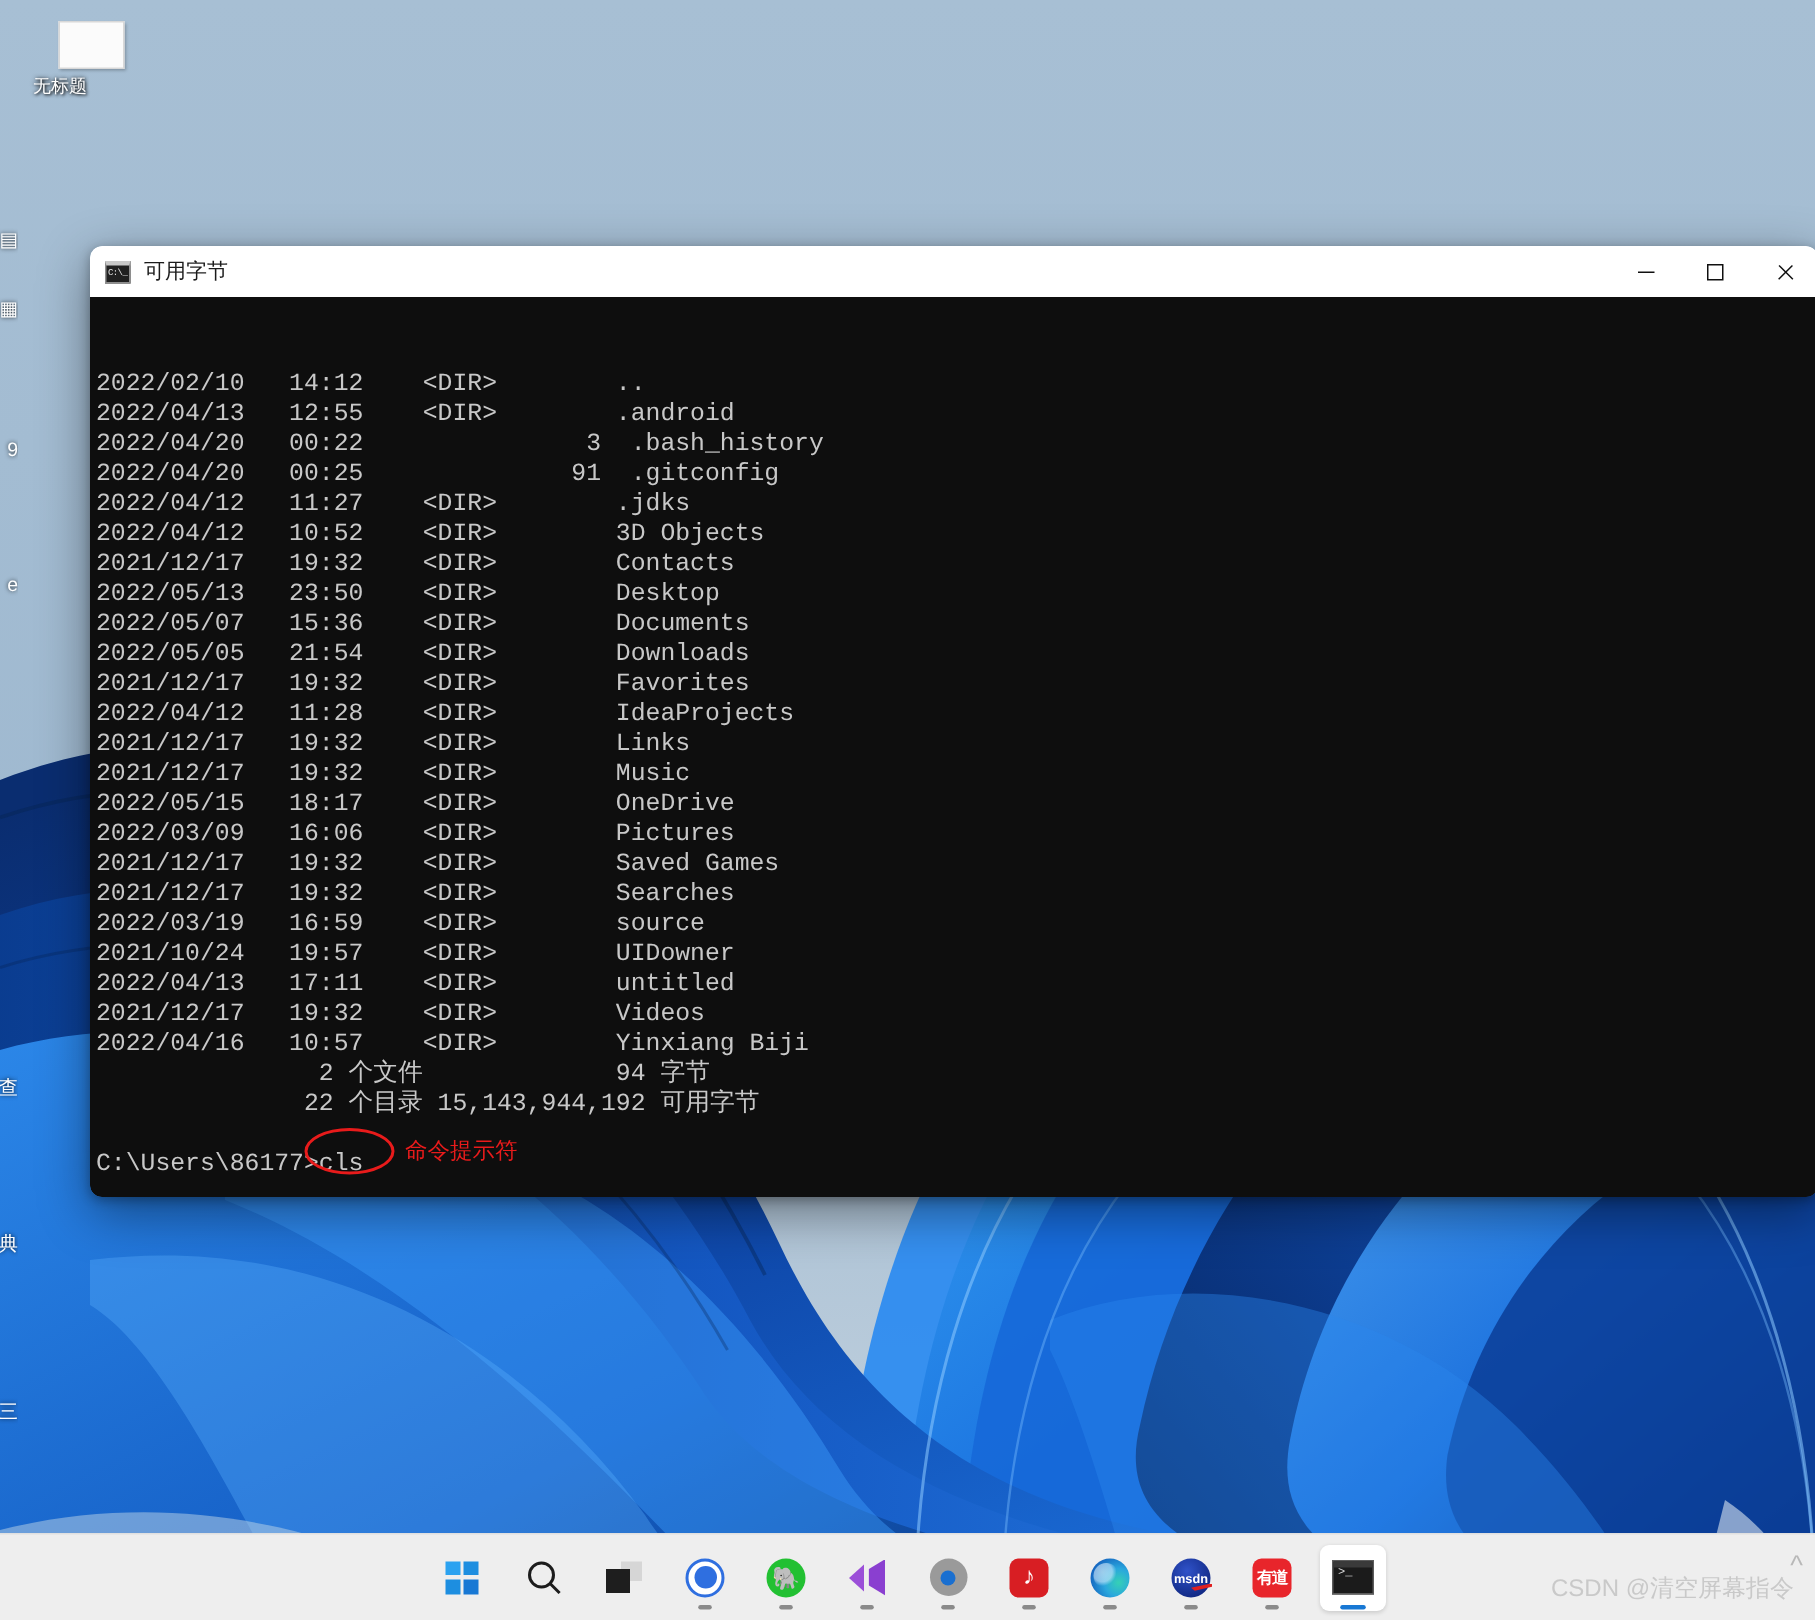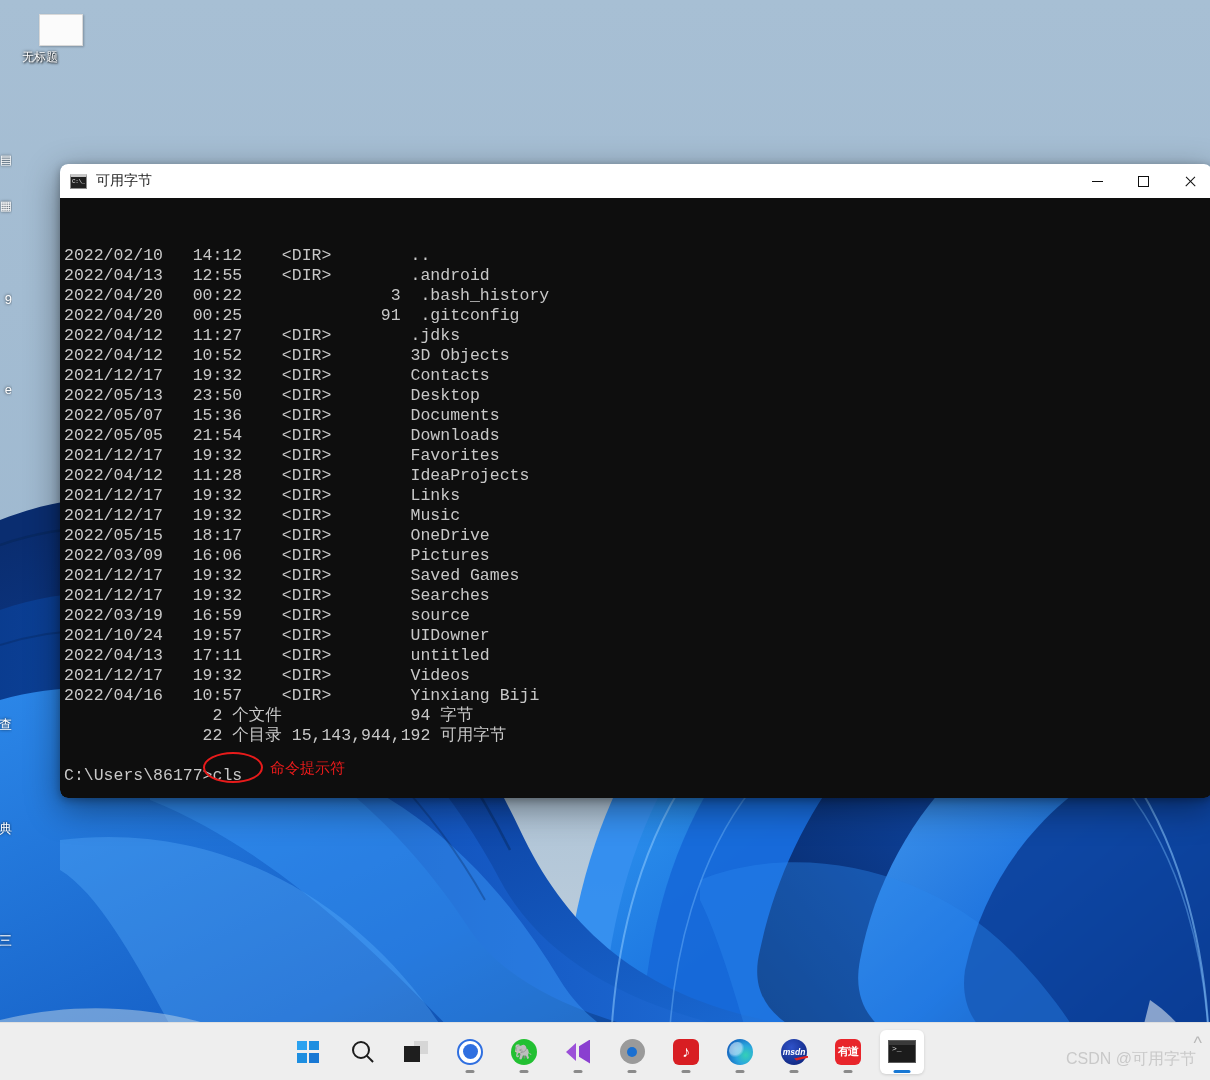--- a/index.html
+++ b/index.html
@@ -243,21 +243,21 @@
   .ic-edge::after {
     content: ""; position: absolute; left: 2px; top: 3px;
     width: 17px; height: 17px; border-radius: 50%;
     background: radial-gradient(circle at 35% 35%, #ffffff 0%, #dff0ff 42%, transparent 60%);
     opacity: .55;
   }
 
   .ic-msdn { position: relative; width: 26px; height: 26px; border-radius: 50%;
     background: radial-gradient(circle at 40% 32%, #2f52c9 0%, #122a86 75%);
     display: flex; align-items: center; justify-content: center;
-    font-size: 8.5px; font-weight: bold; color: #ffffff; font-family: "Liberation Sans", sans-serif; font-style: italic;
+    font-size: 8.5px; font-weight: bold; color: #ffffff; font-family: "Liberation Sans", sans-serif;
   }
   .ic-msdn .swoosh { position: absolute; right: -1px; bottom: 4px; width: 14px; height: 5px; background: #e02020;
     clip-path: polygon(0 60%, 100% 0, 100% 45%, 18% 100%); }
 
   .ic-cmd { width: 28px; height: 23px; background: #1b1b1b; border: 1px solid #5c5c5c; position: relative; }
   .ic-cmd::before {
     content: ">_"; position: absolute; left: 3px; top: 3px;
     font-family: "Liberation Mono", monospace; font-size: 8px; color: #dcdcdc;
   }
   .ic-cmd::after {
@@ -460,17 +460,17 @@
         <span class="tb-dot"></span>
       </div>
 
       <div class="tb-item active">
         <span class="ic-cmd"></span>
         <span class="tb-dot wide"></span>
       </div>
 
     </div>
 
-    <div id="watermark">CSDN @可用字节</div>
+    <div id="watermark">CSDN @清空屏幕指令</div>
     <div id="chevron-up">^</div>
   </div>
 
 </div>
 
 </body></html>

